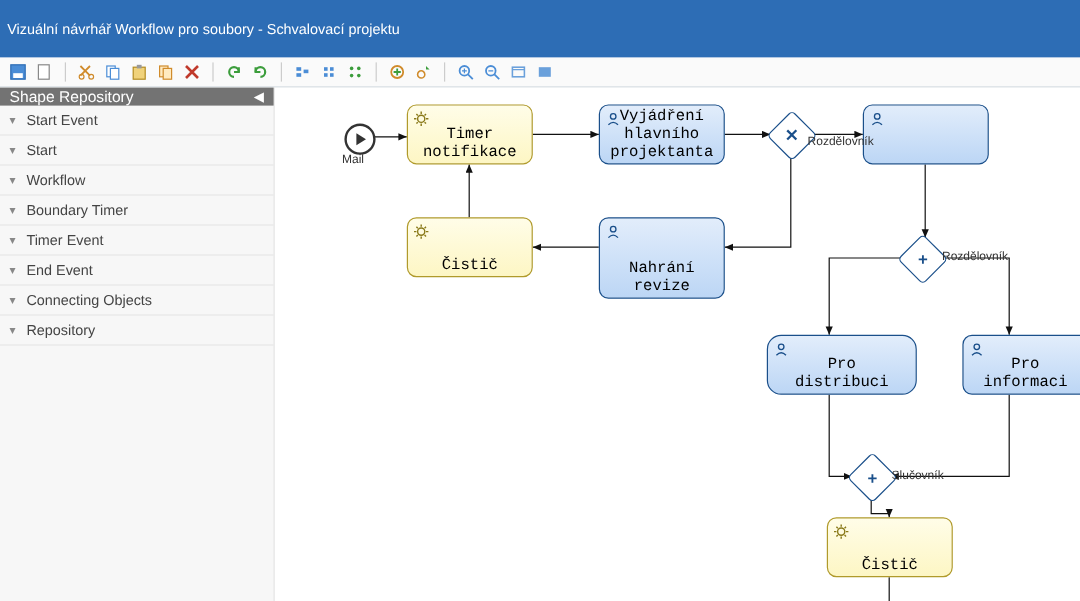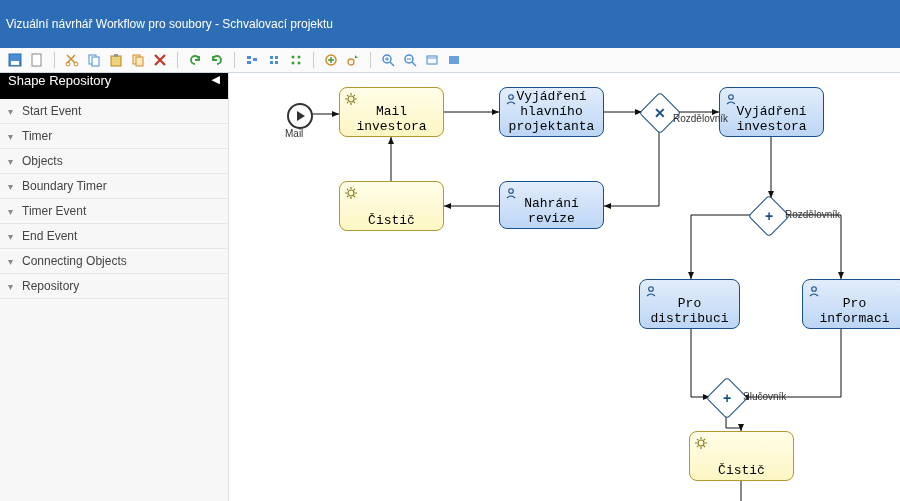--- a/index.html
+++ b/index.html
@@ -2,21 +2,21 @@
 <html><head>
 <meta charset="utf-8">
 <style>
   html, body { margin:0; padding:0; width:900px; height:501px; font-family: Arial, sans-serif; font-size:12px; background:#fff; overflow:hidden; }
   .titlebar { background:#2d6db5; color:#fff; height:22px; line-height:22px; padding:13px 6px; font-size:12px; }
   .toolbar { height:24px; border-bottom:1px solid #d0d7de; display:flex; align-items:center; padding:0 4px; background:#fafafa; }
   .tb-btn { width:18px; height:18px; margin:0 2px; display:flex; align-items:center; justify-content:center; border-radius:2px; }
   .tb-sep { width:1px; height:16px; background:#ccc; margin:0 6px; }
   .main { display:flex; height:calc(501px - 22px - 24px - 1px); }
   .sidebar { width:228px; background:#f7f7f7; border-right:1px solid #e1e1e1; }
-  .sidebar-header { background:#000000; color:#fff; font-size:13px; height:26px; display:flex; align-items:flex-start; justify-content:space-between; padding:0 8px; }
+  .sidebar-header { background:#737373; color:#fff; font-size:13px; height:15px; display:flex; align-items:center; justify-content:space-between; padding:0 8px; }
   .side-item { height:24px; display:flex; align-items:center; padding:0 8px; border-bottom:1px solid #e6e6e6; color:#444; font-size:12px; }
   .side-item .chev { width:10px; color:#888; font-size:10px; margin-right:4px;}
   .canvas { flex:1; position:relative; background:#fff; }
   .node { position:absolute; border-radius:8px; border:1px solid #1a4f8a; display:flex; flex-direction:column; align-items:center; justify-content:flex-end; font-size:13px; text-align:center; box-sizing:border-box; padding:2px 4px;font-family:Liberation Mono, monospace; }
   .task-blue { background:linear-gradient(#e2edfb,#bcd6f5); }
   .task-yellow { background:linear-gradient(#fffde8,#fdf6c4); border-color:#b09a2b; }
   .node .ic { position:absolute; top:4px; left:4px; }
   .gateway { position:absolute; width:28px; height:28px; transform:rotate(45deg); background:#fff; border:1.5px solid #1a4f8a; border-radius:4px; display:flex; align-items:center; justify-content:center; }
   .gateway span { transform:rotate(-45deg); font-weight:bold; font-size:14px; color:#1a4f8a; }
   .glabel { position:absolute; font-size:10px; color:#333; }
@@ -160,25 +160,25 @@
     <div class="sidebar-header">
       <span>Shape Repository</span>
       <span style="font-size:11px;">◀</span>
     </div>
     <div class="side-item">
         <span class="chev">▾</span>
         <span>Start Event</span>
       </div>
     <div class="side-item">
         <span class="chev">▾</span>
-        <span>Timer</span>
-      </div>
-    <div class="side-item">
-        <span class="chev">▾</span>
-        <span>Objects</span>
+        <span>Start</span>
+      </div>
+    <div class="side-item">
+        <span class="chev">▾</span>
+        <span>Workflow</span>
       </div>
     <div class="side-item">
         <span class="chev">▾</span>
         <span>Boundary Timer</span>
       </div>
     <div class="side-item">
         <span class="chev">▾</span>
         <span>Timer Event</span>
       </div>
     <div class="side-item">
@@ -240,61 +240,60 @@
     <div id="nodes">
         <div class="node task-yellow" style="left: 110px; top: 14px; width: 105px; height: 50px;">
           <div class="ic">
             <svg width="14" height="14">
               <circle cx="7" cy="7" r="3" fill="none" stroke="#8a7a1a" stroke-width="1.2"></circle>
               <g stroke="#8a7a1a" stroke-width="1.2">
                 <path d="M7 1 L7 3 M7 11 L7 13 M1 7 L3 7 M11 7 L13 7 M3 3 L4.2 4.2 M9.8 9.8 L11 11 M11 3 L9.8 4.2 M4.2 9.8 L3 11"></path>
               </g>
             </svg>
           </div>
-          <div style="padding: 0px 4px;">Mail investora</div>
+          <div style="padding: 0px 4px;">Timer notifikace</div>
         </div>
         <div class="node task-blue" style="left: 270px; top: 14px; width: 105px; height: 50px;">
           <div class="ic">
             <svg width="14" height="14">
               <circle cx="7" cy="5" r="2.3" fill="none" stroke="#1a4f8a" stroke-width="1.1"></circle>
               <path d="M3 12 Q7 8 11 12" fill="none" stroke="#1a4f8a" stroke-width="1.1"></path>
             </svg>
           </div>
           <div style="padding: 0px 4px;">Vyjádření hlavního projektanta</div>
         </div>
         <div class="node task-blue" style="left: 490px; top: 14px; width: 105px; height: 50px;">
           <div class="ic">
             <svg width="14" height="14">
               <circle cx="7" cy="5" r="2.3" fill="none" stroke="#1a4f8a" stroke-width="1.1"></circle>
               <path d="M3 12 Q7 8 11 12" fill="none" stroke="#1a4f8a" stroke-width="1.1"></path>
             </svg>
           </div>
-          <div style="padding: 0px 4px;">Vyjádření investora</div>
         </div>
         <div class="node task-yellow" style="left: 110px; top: 108px; width: 105px; height: 50px;">
           <div class="ic">
             <svg width="14" height="14">
               <circle cx="7" cy="7" r="3" fill="none" stroke="#8a7a1a" stroke-width="1.2"></circle>
               <g stroke="#8a7a1a" stroke-width="1.2">
                 <path d="M7 1 L7 3 M7 11 L7 13 M1 7 L3 7 M11 7 L13 7 M3 3 L4.2 4.2 M9.8 9.8 L11 11 M11 3 L9.8 4.2 M4.2 9.8 L3 11"></path>
               </g>
             </svg>
           </div>
           <div style="padding: 0px 4px;">Čistič</div>
         </div>
-        <div class="node task-blue" style="left: 270px; top: 108px; width: 105px; height: 48px;">
+        <div class="node task-blue" style="left: 270px; top: 108px; width: 105px; height: 68px;">
           <div class="ic">
             <svg width="14" height="14">
               <circle cx="7" cy="5" r="2.3" fill="none" stroke="#1a4f8a" stroke-width="1.1"></circle>
               <path d="M3 12 Q7 8 11 12" fill="none" stroke="#1a4f8a" stroke-width="1.1"></path>
             </svg>
           </div>
           <div style="padding: 0px 4px;">Nahrání revize</div>
         </div>
-        <div class="node task-blue" style="left: 410px; top: 206px; width: 101px; height: 50px;">
+        <div class="node task-blue" style="left: 410px; top: 206px; width: 125px; height: 50px; border-radius: 12px;">
           <div class="ic">
             <svg width="14" height="14">
               <circle cx="7" cy="5" r="2.3" fill="none" stroke="#1a4f8a" stroke-width="1.1"></circle>
               <path d="M3 12 Q7 8 11 12" fill="none" stroke="#1a4f8a" stroke-width="1.1"></path>
             </svg>
           </div>
           <div style="padding: 0px 4px;">Pro distribuci</div>
         </div>
         <div class="node task-blue" style="left: 573px; top: 206px; width: 105px; height: 50px;">
           <div class="ic">

